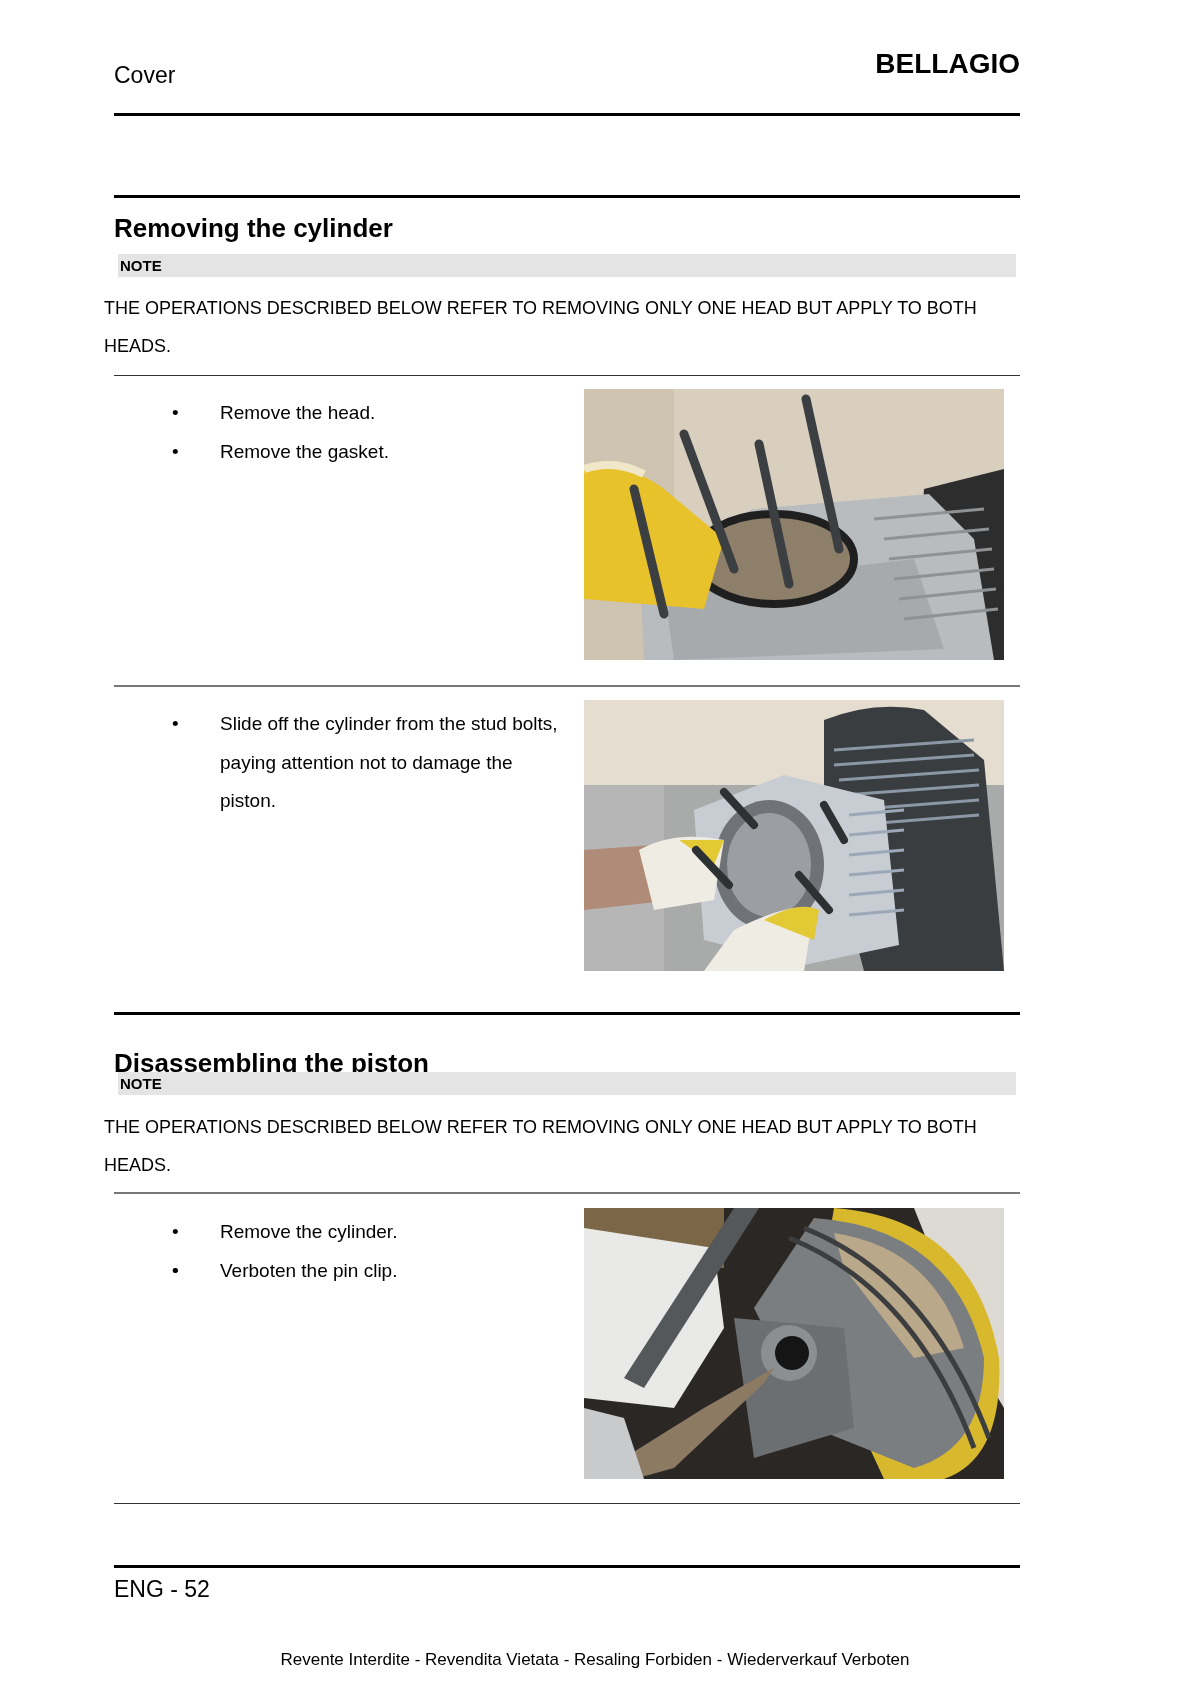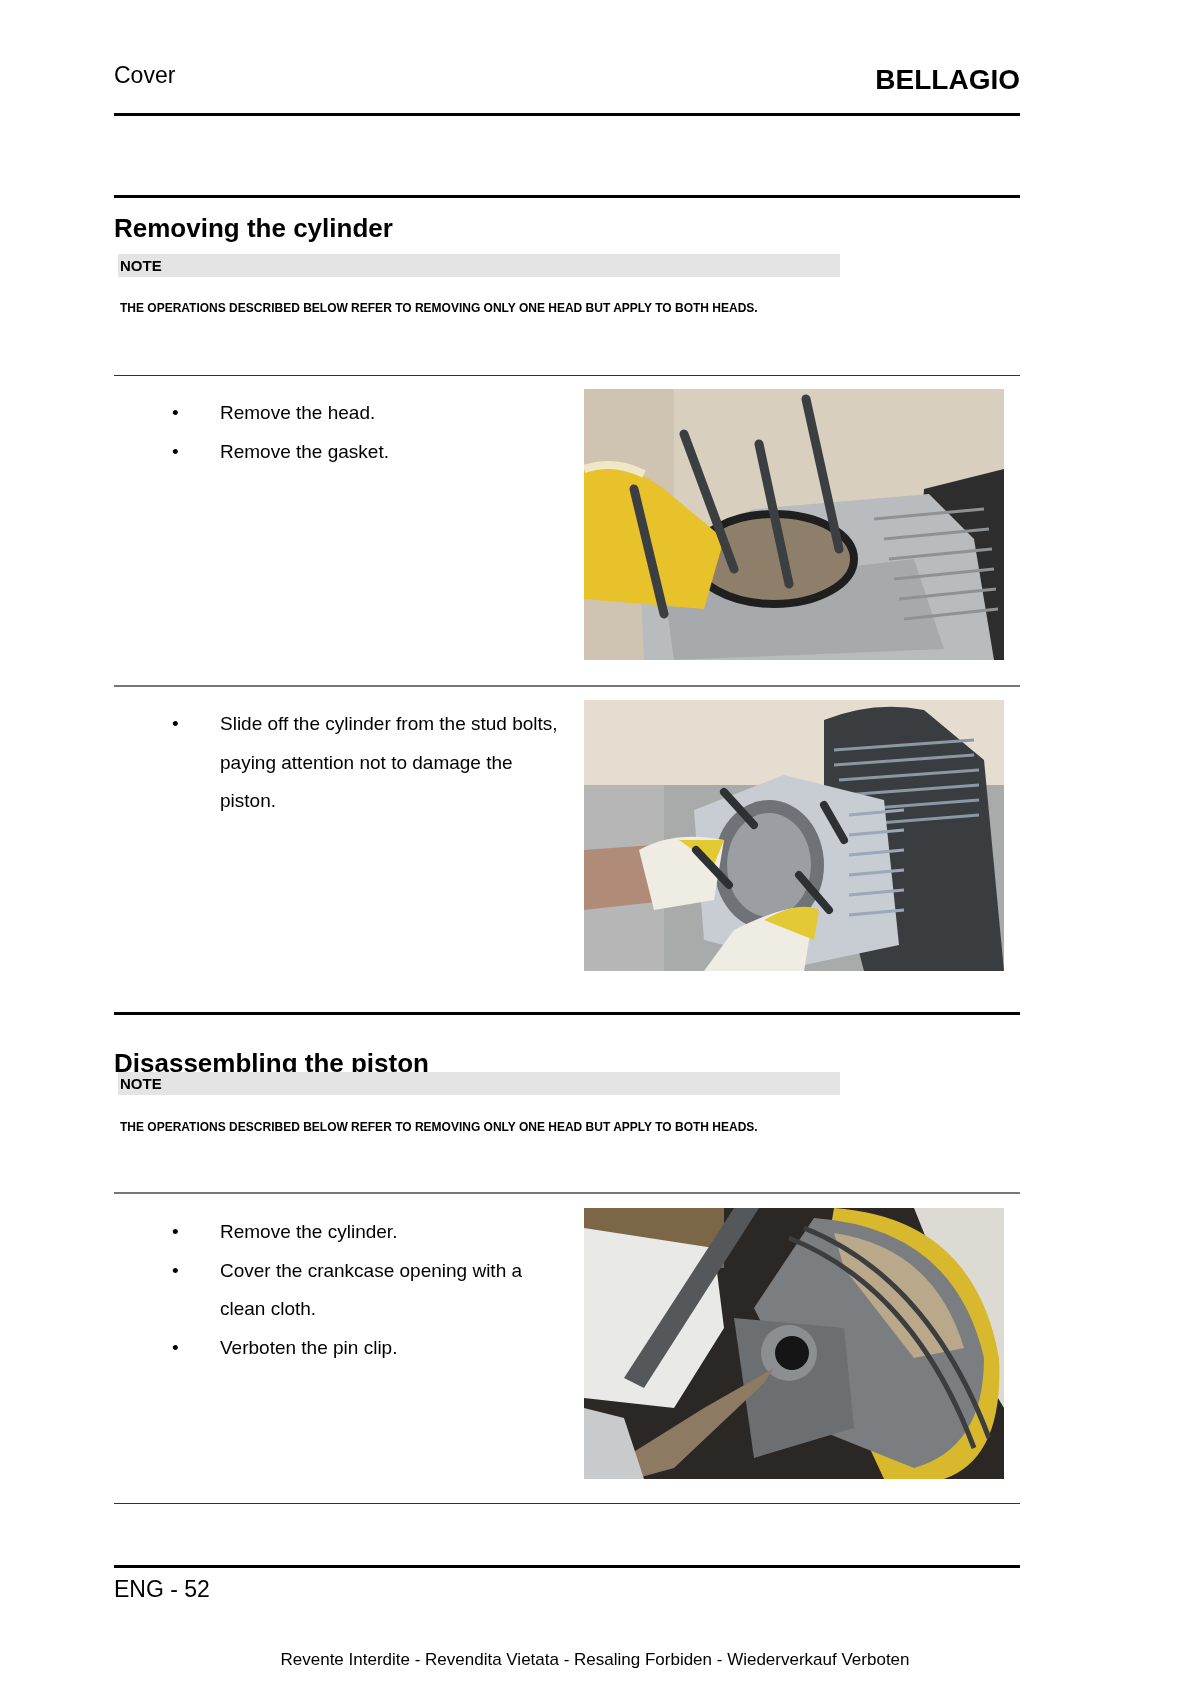--- a/index.html
+++ b/index.html
@@ -1,27 +1,27 @@
 <!DOCTYPE html>
 <html><head>
 <meta charset="utf-8">
 <style>
   html, body { margin: 0; padding: 0; background: #ffffff; }
   body { width: 1190px; height: 1684px; position: relative; overflow: hidden;
          font-family: "Liberation Sans", sans-serif; color: #000; }
   .abs { position: absolute; }
   .hdr-left { left: 114px; top: 62px; font-size: 23px; line-height: 26px; }
-  .hdr-right { right: 170px; top: 64px; font-size: 28px; line-height: 32px; font-weight: bold; text-align: center; }
+  .hdr-right { right: 170px; top: 48px; font-size: 28px; line-height: 32px; font-weight: bold; text-align: center; }
   .rule-thick { left: 114px; width: 906px; height: 3px; background: #000; }
   .rule-thin { left: 114px; width: 906px; height: 1px; background: #333; }
   .rule-gray { left: 114px; width: 906px; height: 2px; background: #777; }
   .sec-title { left: 114px; font-size: 26px; line-height: 30px; font-weight: bold; }
-  .note-band { left: 118px; width: 722px; height: 23px; background: #e4e4e4; }
+  .note-band { left: 118px; width: 898px; height: 23px; background: #e4e4e4; }
   .note-label { position: absolute; left: 2px; top: 4px; font-size: 15px; line-height: 16px; font-weight: bold; }
-  .note-text { left: 120px; width: 900px; font-size: 12px; line-height: 38px; font-weight: bold; }
+  .note-text { left: 104px; width: 900px; font-size: 18px; line-height: 38px; font-weight: normal; }
   .steps { left: 172px; width: 390px; margin: 0; padding: 0; list-style: none; }
   .steps li { position: relative; padding-left: 48px; font-size: 19px; line-height: 38.5px; }
   .steps li .bullet { position: absolute; left: 0; top: 0; font-size: 19px; }
   .photo { left: 584px; width: 420px; height: 271px; overflow: hidden; }
   .photo svg { display: block; width: 100%; height: 100%; }
   .footer-page { left: 114px; top: 1576px; font-size: 23px; line-height: 26px; }
   .watermark { left: 0; width: 1190px; top: 1650px; text-align: center; font-size: 17px; line-height: 20px; box-sizing: border-box; }
 </style>
 </head>
 <body>
@@ -119,21 +119,21 @@
 <div class="abs rule-thick" style="top:1012px;"></div>
 <div class="abs sec-title" style="top:1042px;margin-top:6px;">Disassembling the piston</div>
 <div class="abs note-band" style="top:1072px;">
   <span class="note-label">NOTE</span>
 </div>
 <div class="abs note-text" style="top:1108px;">THE OPERATIONS DESCRIBED BELOW REFER TO REMOVING ONLY ONE HEAD BUT APPLY TO BOTH HEADS.</div>
 <div class="abs rule-gray" style="top:1192px;"></div>
 
 <ul class="abs steps" style="top:1213px;">
   <li><span class="bullet">•</span><span>Remove the cylinder.</span></li>
-  <li><span class="bullet">•</span><span>Cover the crankcase opening with a clean cloth.</span></li>
+  <li><span class="bullet">•</span></li>
   <li><span class="bullet">•</span><span>Verboten the pin clip.</span></li>
 </ul>
 
 <div class="abs photo" style="top:1208px;">
   <svg viewBox="0 0 420 271" preserveAspectRatio="none">
     <rect width="420" height="271" fill="#2a2724"></rect>
     <rect x="0" y="0" width="140" height="60" fill="#7b6648"></rect>
     <path d="M0 20 L130 40 L140 120 L90 200 L0 190 Z" fill="#e9e9e7"></path>
     <path d="M330 0 L420 0 L420 200 L390 150 Z" fill="#ddd9d3"></path>
     <path d="M250 0 Q390 10 415 150 Q420 250 360 271 L300 271 L230 120 Z" fill="#d8b82d"></path>

